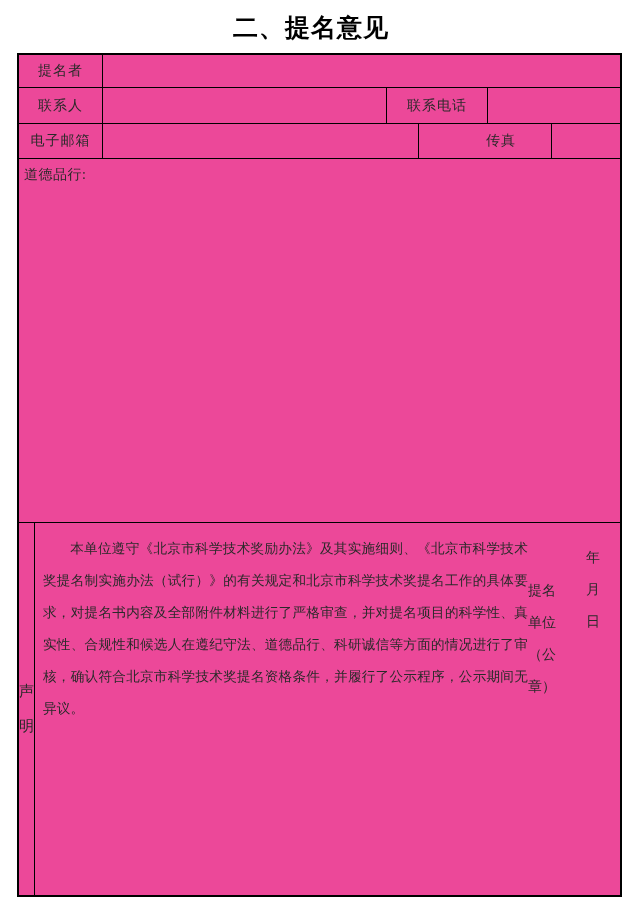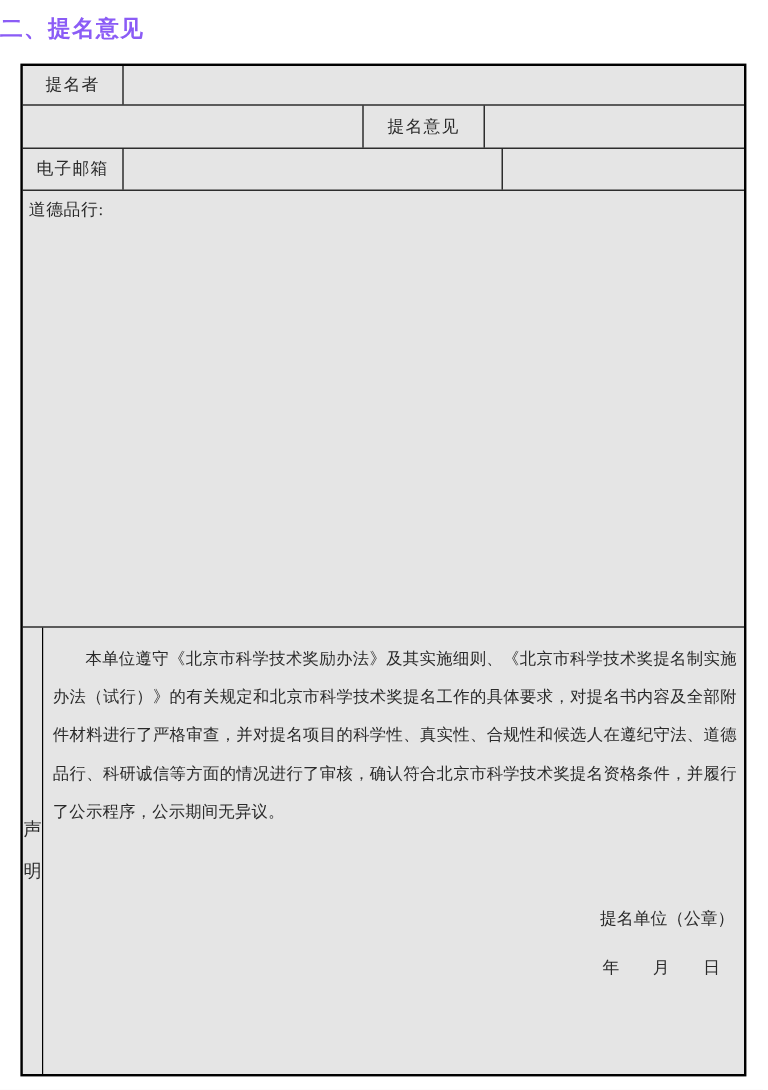--- a/index.html
+++ b/index.html
@@ -9,34 +9,35 @@
     font-family: "Liberation Serif", "DejaVu Serif", serif;
     color: #222222;
     position: relative;
     overflow: hidden;
   }
   .page { position: absolute; left: 0; top: 0; width: 640px; height: 908px; background:#fff; }
 
   .doc-title {
     position: absolute;
     left: 0px; top: 11px; width: 622px;
-    font-size: 19px;
+    text-align: center;
+    font-size: 25px;
     font-weight: bold;
     letter-spacing: 1px;
-    color: #8b5cf6;
+    color: #000000;
   }
 
   .form-table {
     position: absolute;
     left: 17px; top: 53px;
     width: 605px; height: 844px;
     border: 2px solid #000;
     display: flex;
     flex-direction: column;
-    background: #e5e5e5;
+    background: #ec4899;
   }
 
   .row { display: flex; border-bottom: 1px solid #000; }
   .row-1 { height: 33px; }
   .row-2 { height: 36px; }
   .row-3 { height: 35px; gap: 32px; }
   .row-opinion { height: 364px; display: block; position: relative; }
   .row-decl { flex: 1 1 auto; border-bottom: none; }
 
   .cell { display: flex; align-items: center; }
@@ -80,32 +81,31 @@
     align-items: center;
     justify-content: center;
     gap: 16px;
     font-size: 15px;
     color: #2a2a2a;
   }
   .decl-content {
     flex: 1 1 auto;
     padding: 10px 6px 0 8px;
     display: flex;
-    flex-direction: column;
     font-size: 13.6px;
     line-height: 32px;
     color: #2a2a2a;
   }
   .decl-para {
     text-indent: 2em;
     text-align: justify;
     letter-spacing: 0.2px;
   }
   .sig-line {
-    margin-top: 58px;
+    margin-top: 42px;
     text-align: right;
     padding-right: 2px;
     font-size: 14px;
   }
   .date-line {
     margin-top: 9px;
     text-align: right;
     padding-right: 14px;
     font-size: 14px;
   }
@@ -118,28 +118,30 @@
   <div class="doc-title">二、提名意见</div>
 
   <div class="form-table">
 
     <div class="row row-1">
       <div class="cell label-cell col-a">提名者</div>
       <div class="cell value-cell wide-value"></div>
     </div>
 
     <div class="row row-2">
+      <div class="cell label-cell col-a">联系人</div>
       <div class="cell value-cell col-b"></div>
-      <div class="cell label-cell col-c">提名意见</div>
+      <div class="cell label-cell col-c">联系电话</div>
       <div class="cell value-cell col-d"></div>
     </div>
 
     <div class="row row-3">
       <div class="cell label-cell col-a">电子邮箱</div>
       <div class="cell value-cell col-b"></div>
+      <div class="cell label-cell col-c">传真</div>
       <div class="cell value-cell col-d"></div>
     </div>
 
     <div class="row row-opinion">
       <div class="opinion-label">道德品行:</div>
       <div class="opinion-blank"></div>
     </div>
 
     <div class="row row-decl">
       <div class="decl-label-cell">

